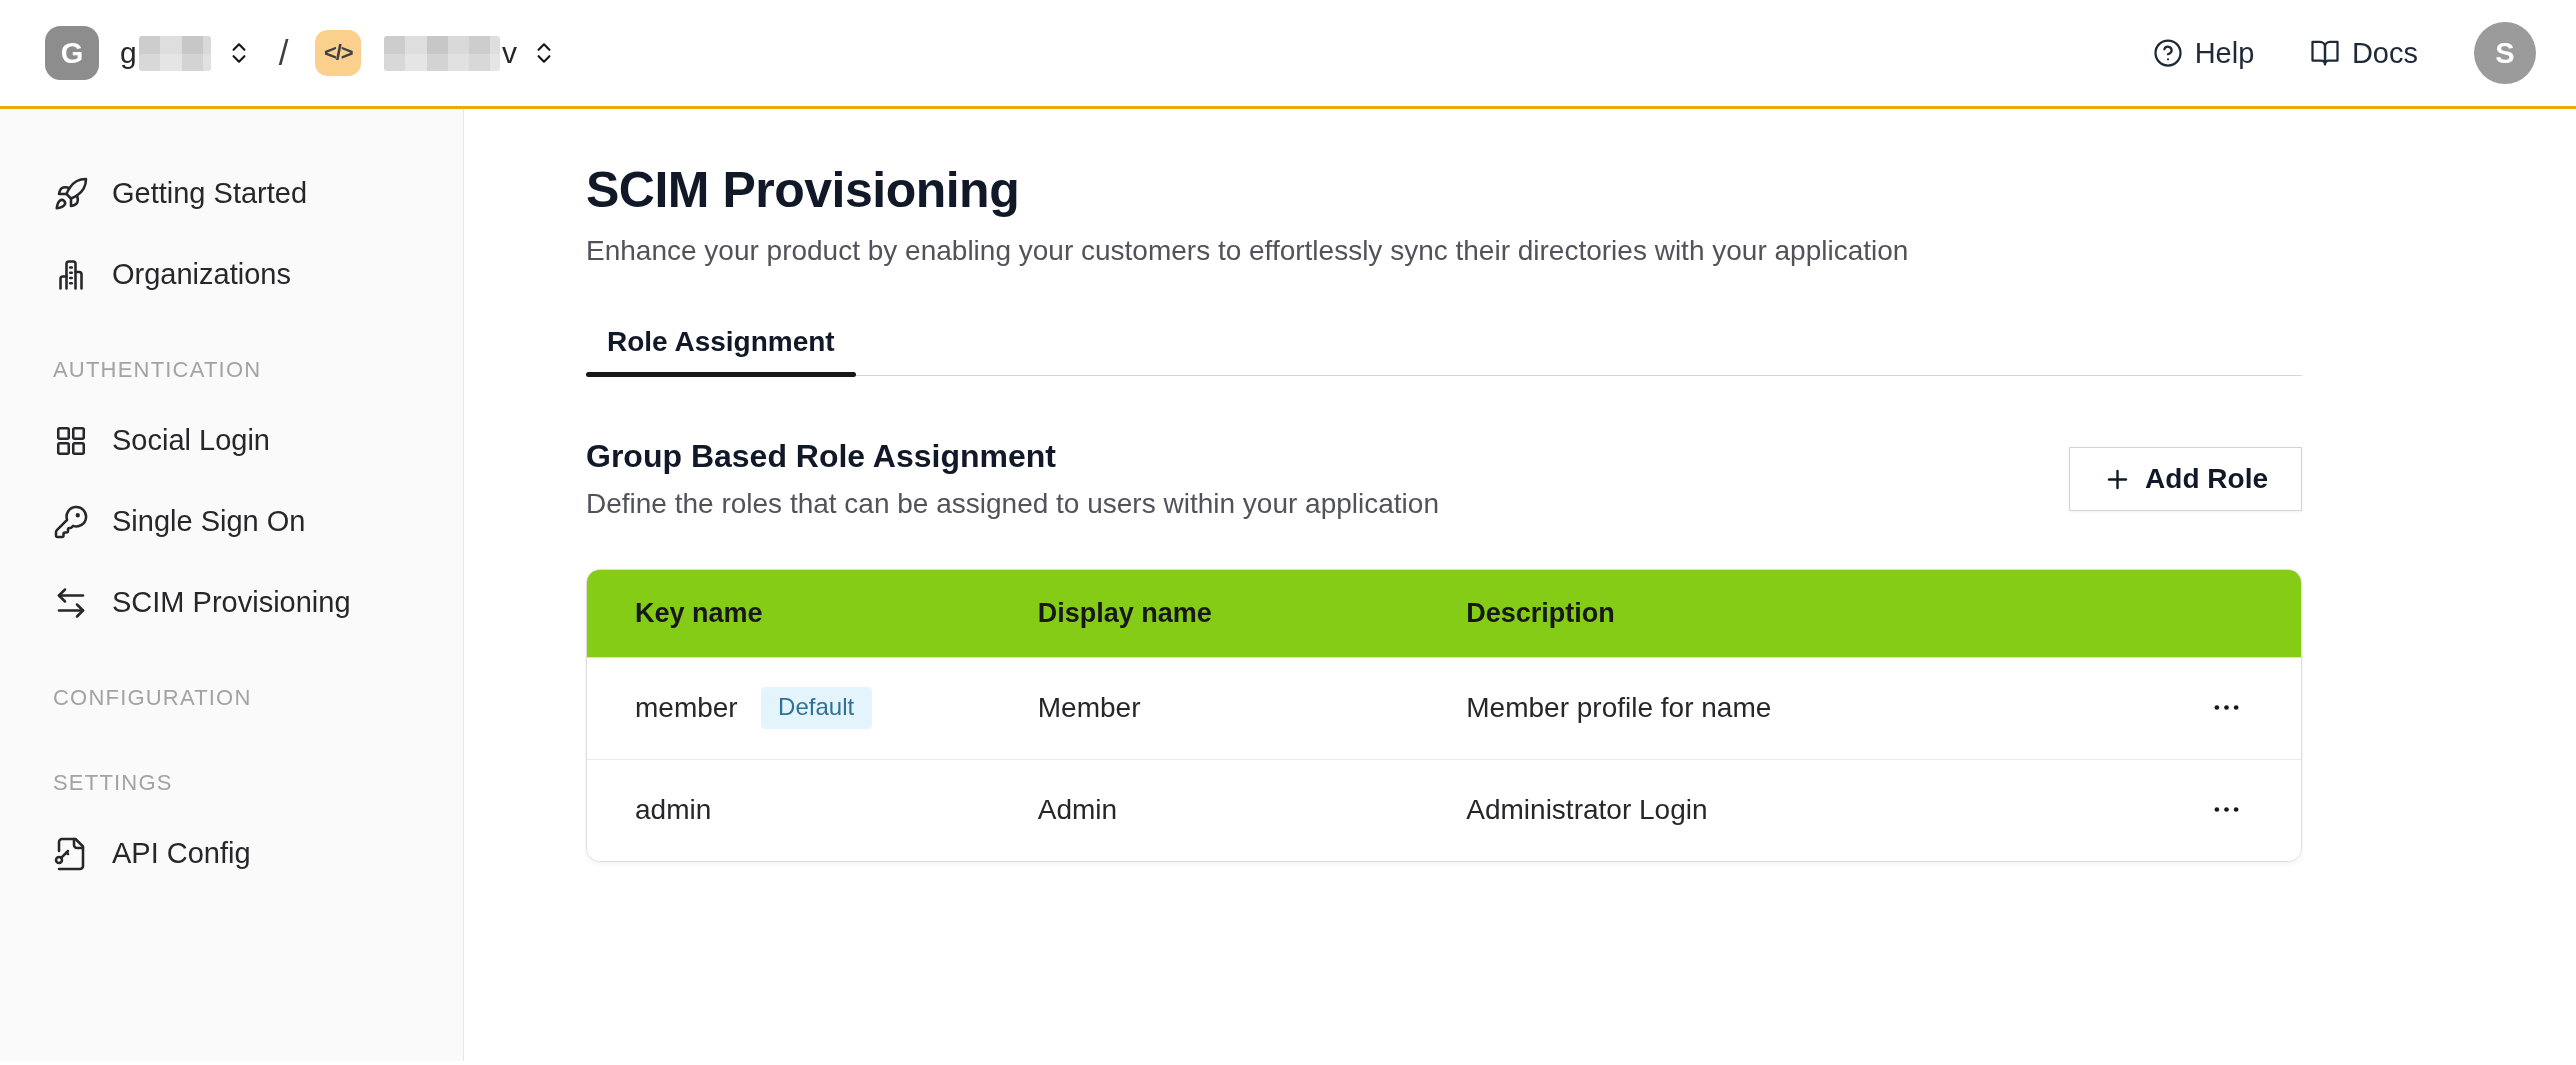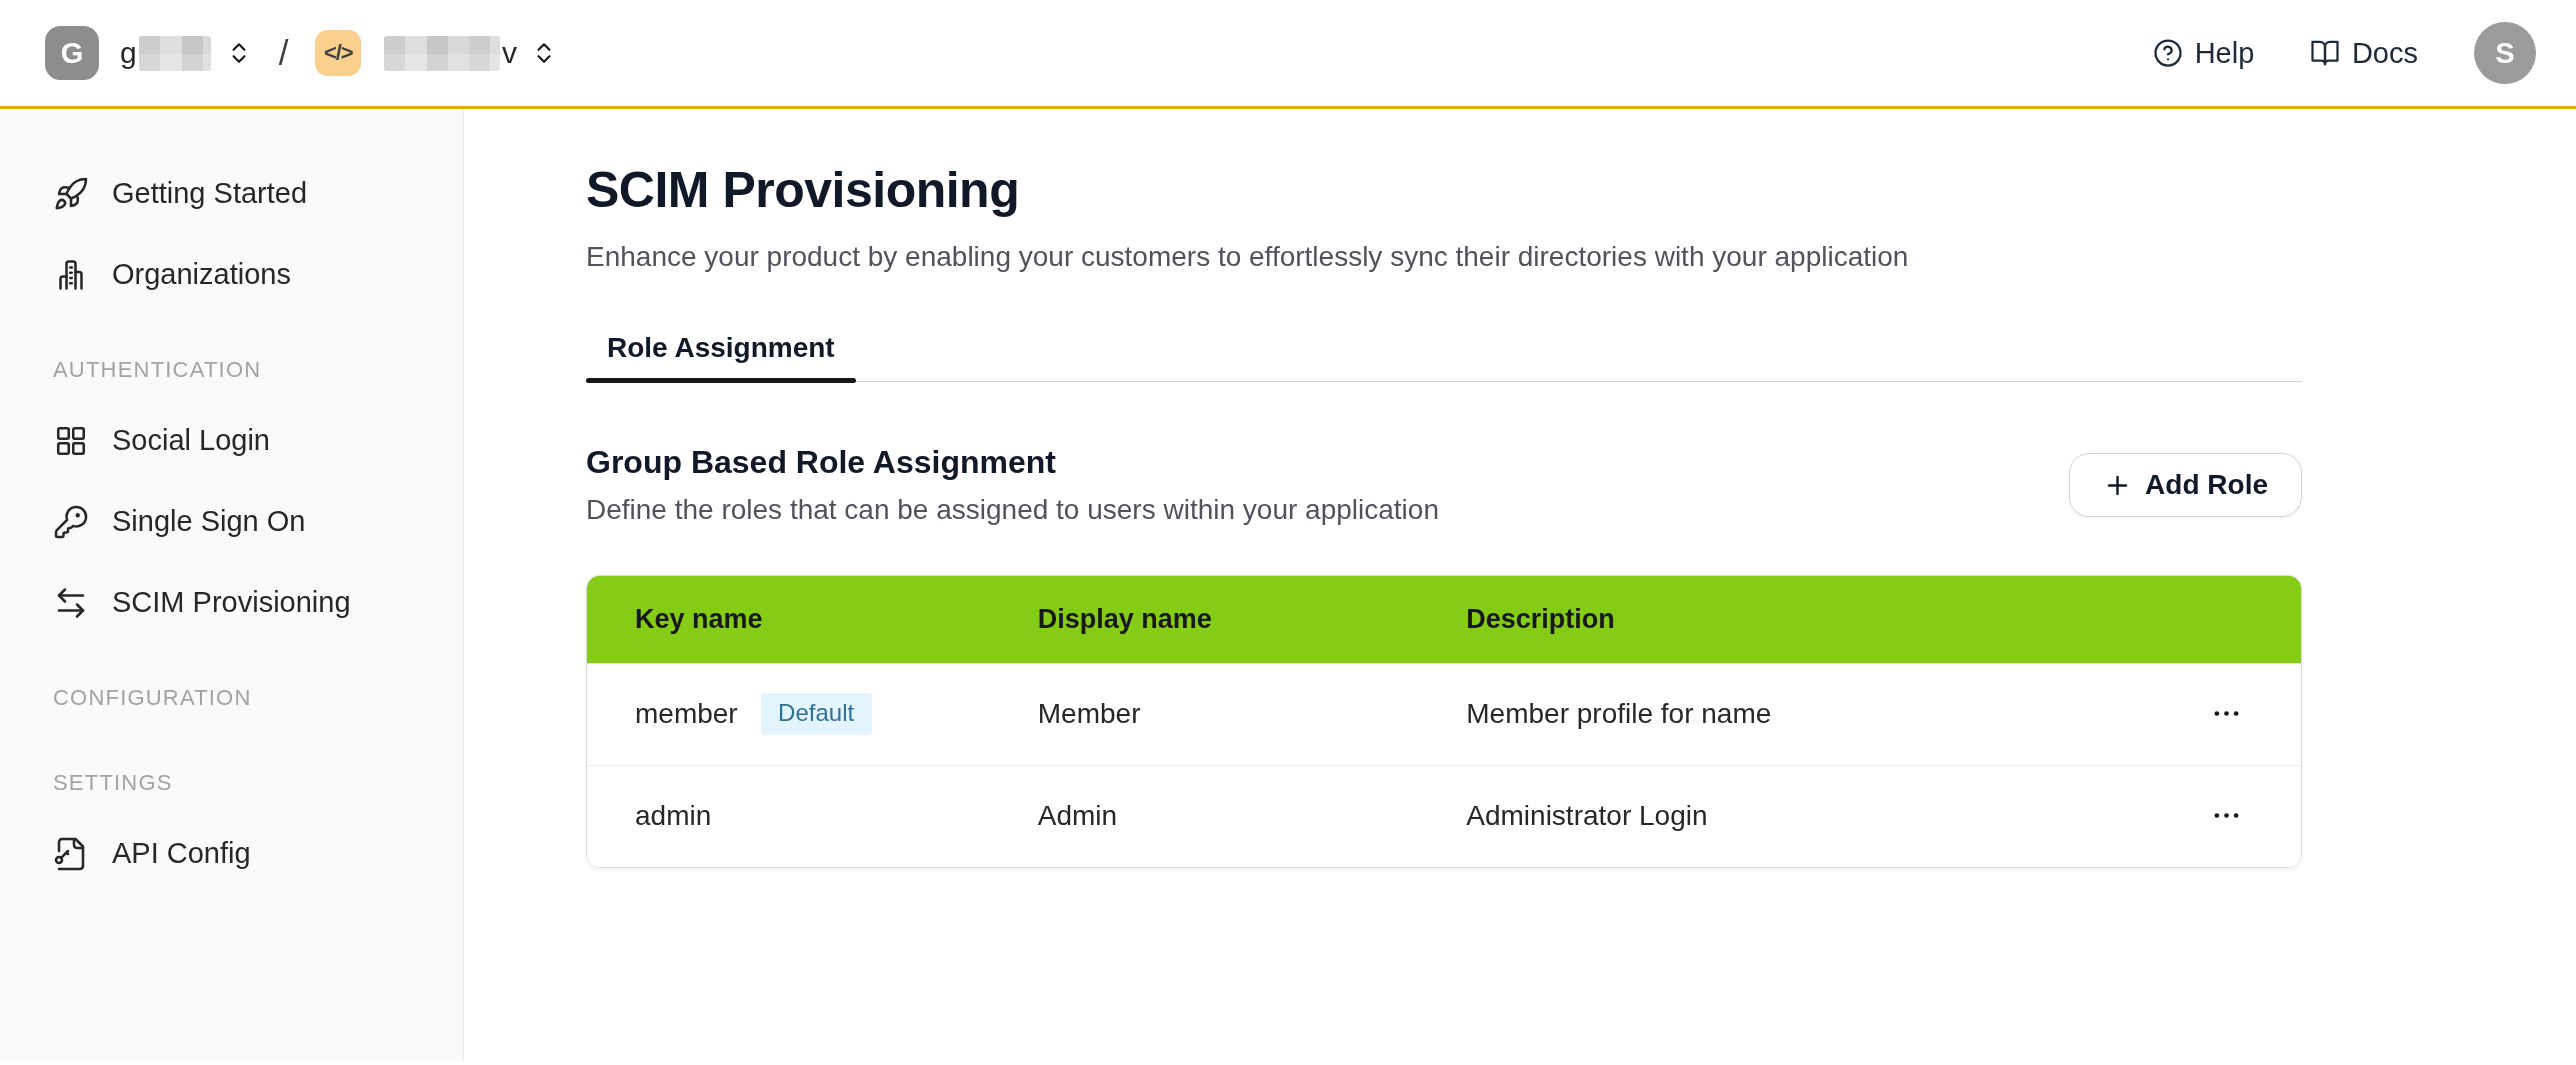--- a/index.html
+++ b/index.html
@@ -39,36 +39,36 @@
               font-size:29px; color:#27272a; cursor:pointer; }
   .nav-item .nav-icon { color:#27272a; display:flex; }
   .nav-header { height:60px; margin-top:25px; display:flex; align-items:center; padding-left:53px;
                 font-size:22px; font-weight:500; letter-spacing:1.2px; color:#a3a3a3; }
 
   .main { flex:1; padding:51px 0 0 122px; background:#fff; }
   .content { width:1716px; }
 
   
   .page-title { font-size:50px; font-weight:600; color:#111827; line-height:60px; letter-spacing:-0.5px; }
-  .page-subtitle { margin-top:17px; font-size:28px; color:#52525b; line-height:39px; }
+  .page-subtitle { margin-top:11px; font-size:28px; color:#52525b; line-height:39px; }
 
   
   .tabs { display:flex; gap:31px; margin-top:39px; border-bottom:1.9px solid #d4d4d8; }
   .tab { padding:0 21px; height:66px; display:flex; align-items:center;
          font-size:28px; font-weight:600; color:#52525b; position:relative; cursor:pointer; }
   .tab.active { color:#111827; }
   .tab.active::after { content:""; position:absolute; left:0; right:0; bottom:-1.9px; height:4.8px;
                        background:#18181b; border-radius:2.9px; }
 
   
   .section-row { margin-top:50px; display:flex; align-items:center; justify-content:space-between; height:106px; }
   .section-heading { font-size:32px; font-weight:600; color:#111827; line-height:43px; }
   .section-desc { margin-top:5.8px; font-size:28px; color:#52525b; line-height:39px; }
   .add-role-btn { display:flex; align-items:center; gap:13.5px; height:64px; padding:0 33px;
-                  background:#fff; border:1.9px solid #d4d4d8; border-radius:20px;
+                  background:#fff; border:1.9px solid #d4d4d8; border-radius:0;
                   font-family:"Liberation Sans",sans-serif; font-size:28px; font-weight:600; color:#111827;
                   box-shadow:0 1px 2.9px rgba(0,0,0,.06); cursor:pointer; }
 
   
   .table-card { margin-top:37px; border:1.9px solid #dcdcdc; border-radius:13.5px; overflow:hidden;
                 box-shadow:0 1.9px 4.8px rgba(0,0,0,.05); }
   table { width:100%; border-collapse:collapse; table-layout:fixed; }
   thead th { background:#84cc16; height:87px; text-align:left; padding-left:48px;
              font-size:27px; font-weight:600; color:#18181b; border-bottom:1.9px solid #dcdcdc; }
   tbody td { background:#fff; height:102px; padding-left:48px; font-size:28px; color:#27272a; }

